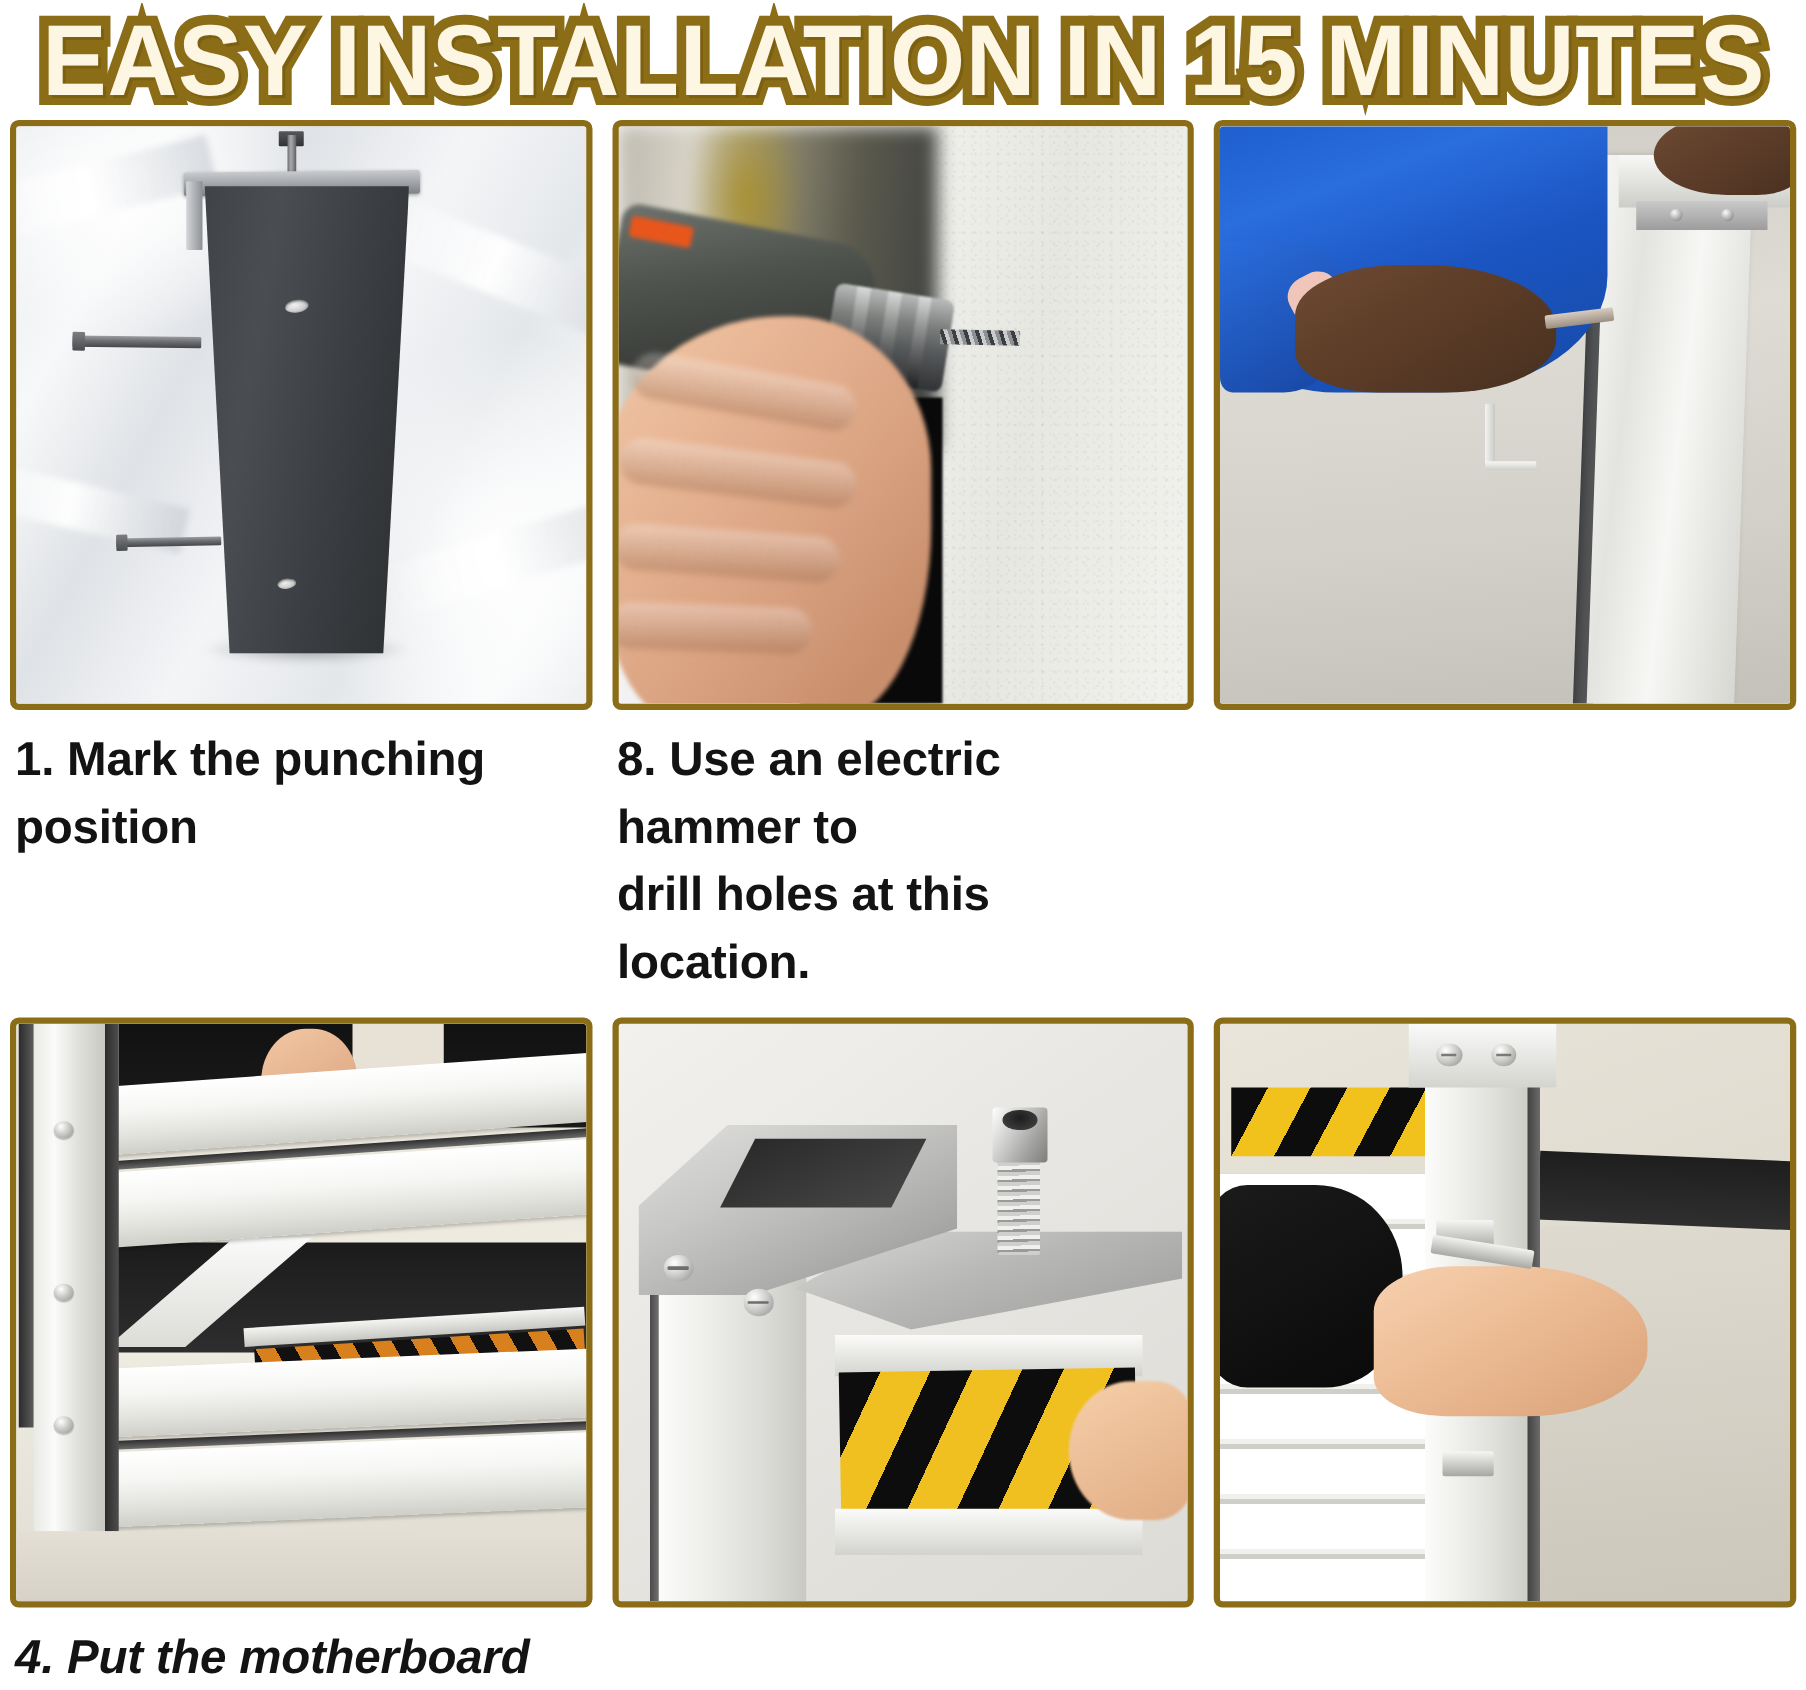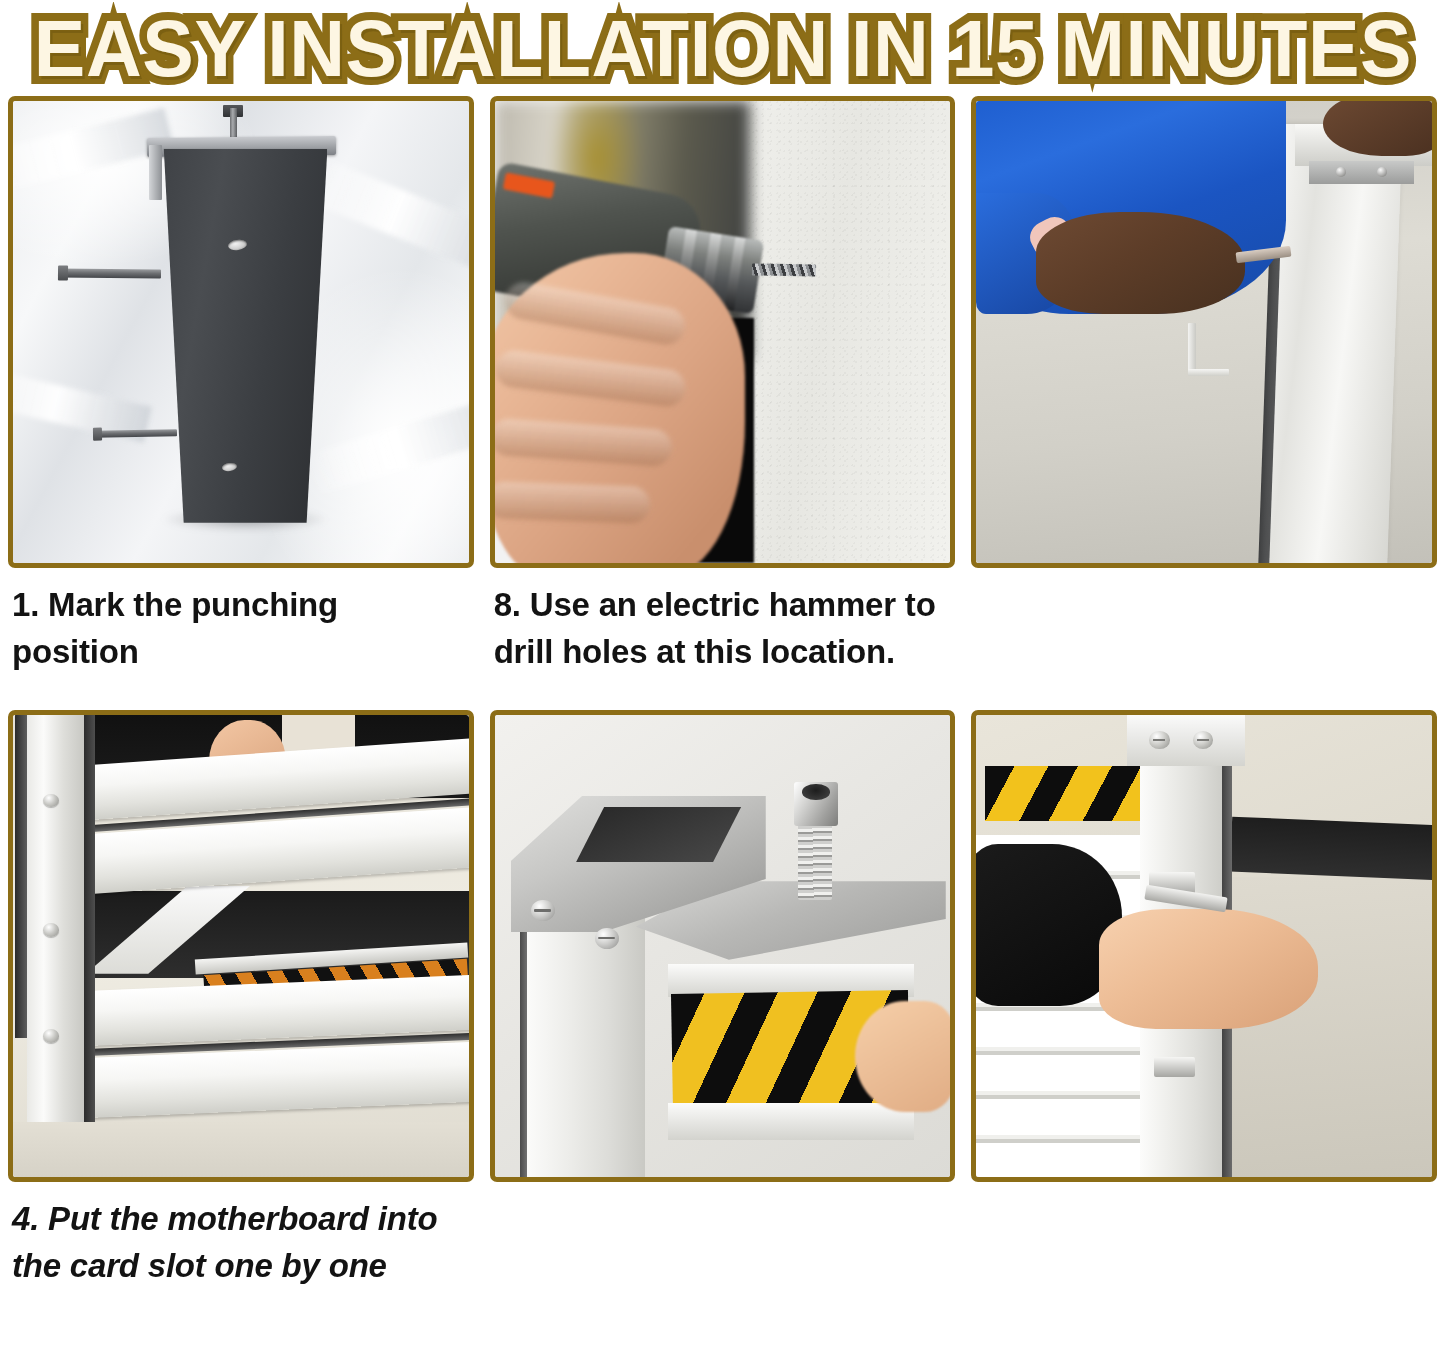--- a/index.html
+++ b/index.html
@@ -74,21 +74,21 @@
     overflow: hidden;
     border-radius: 3px;
   }
   .scene {
     position: absolute;
     inset: 0;
   }
 
   .caption {
     font-family: "Liberation Sans", sans-serif;
-    font-size: 33px;
+    font-size: 38px;
     font-weight: bold;
     color: #131313;
     line-height: 1.42;
     margin: 14px 2px 0 4px;
     letter-spacing: -0.2px;
     white-space: pre-line;
   }
   .row1 .caption { min-height: 112px; }
   .row2 .caption { min-height: 130px; font-style: italic; }
 

